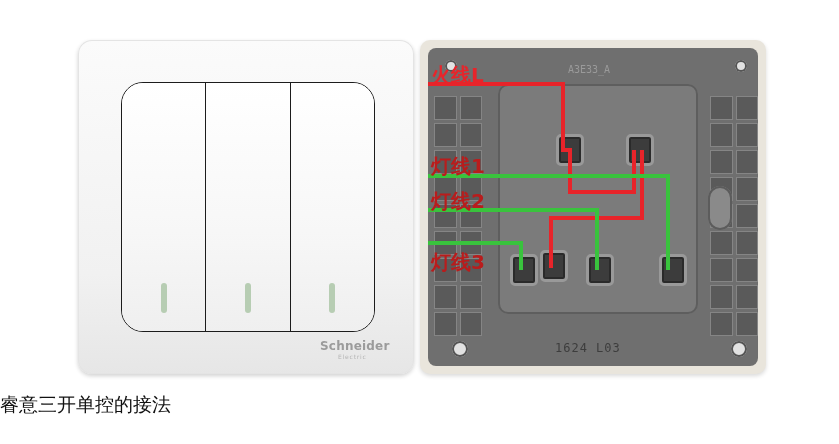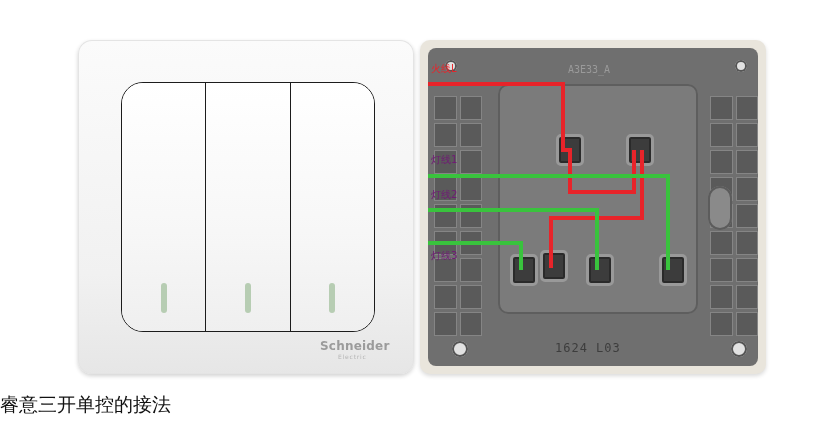--- a/index.html
+++ b/index.html
@@ -17,23 +17,23 @@
   .brand-sub { left:338px; top:353px; font-size:6px; color:#b5b5b5; letter-spacing:0.8px; }
   
   .back-plate { left:420px; top:40px; width:346px; height:334px; border-radius:10px; background:#e9e5dc; box-shadow:0 2px 4px rgba(0,0,0,0.15); }
   .back-inner { left:428px; top:48px; width:330px; height:318px; border-radius:8px; background:#6f6f6f; }
   .mech { left:498px; top:84px; width:200px; height:230px; background:#7b7b7b; border-radius:10px; box-shadow:inset 0 0 0 2px #5e5e5e; }
   .grid-cell { background:#5a5a5a; border:1px solid #858585; }
   .terminal { width:22px; height:26px; background:#3c3c3c; border:3px solid #999; border-radius:5px; box-shadow:inset 0 0 0 2px #2a2a2a; }
   .screw-hole { width:16px; height:16px; border-radius:50%; background:#e2e2e2; box-shadow:inset 0 0 0 2px #555; }
   .code-top { left:568px; top:64px; font-size:10px; color:#9a9a9a; font-family:"DejaVu Sans Mono", monospace; }
   .code-bottom { left:555px; top:341px; font-size:12px; color:#3d3d3d; font-family:"DejaVu Sans Mono", monospace; letter-spacing:1px; }
-  .wire-label { font-size:10px; font-weight:normal; }
+  .wire-label { font-size:20px; font-weight:bold; }
   .wire-red { color:#e8242a; }
-  .wire-green { color:#701a75;text-align:right; }
+  .wire-green { color:#b91c1c;text-align:right; }
   .caption { left:0; width:839px; top:392px; font-size:19px; color:#111; }
   svg.wires { position:absolute; left:0; top:0; }
 </style>
 </head>
 <body>
 
 <div class="abs front-plate"></div>
 <div class="abs rocker-frame">
   <div class="rocker">
       <span class="indicator"></span>

